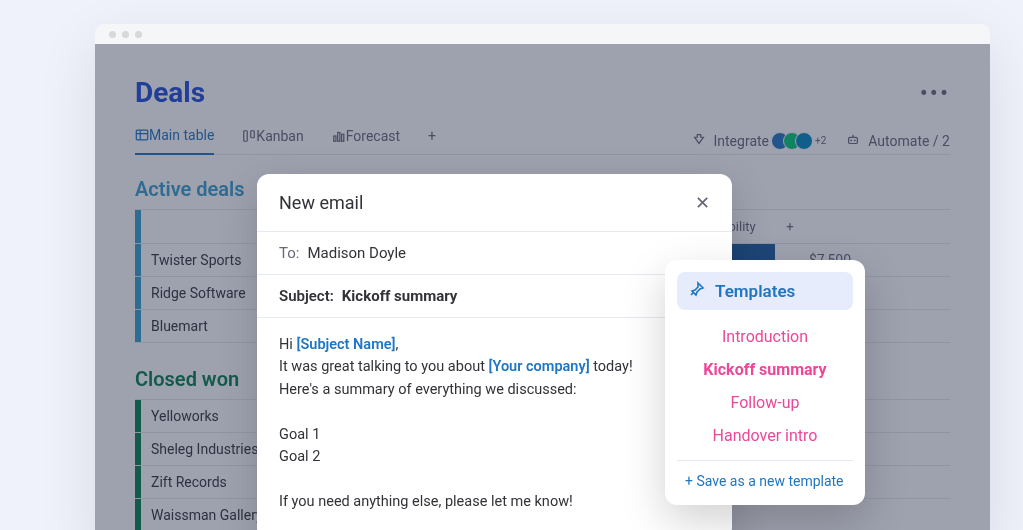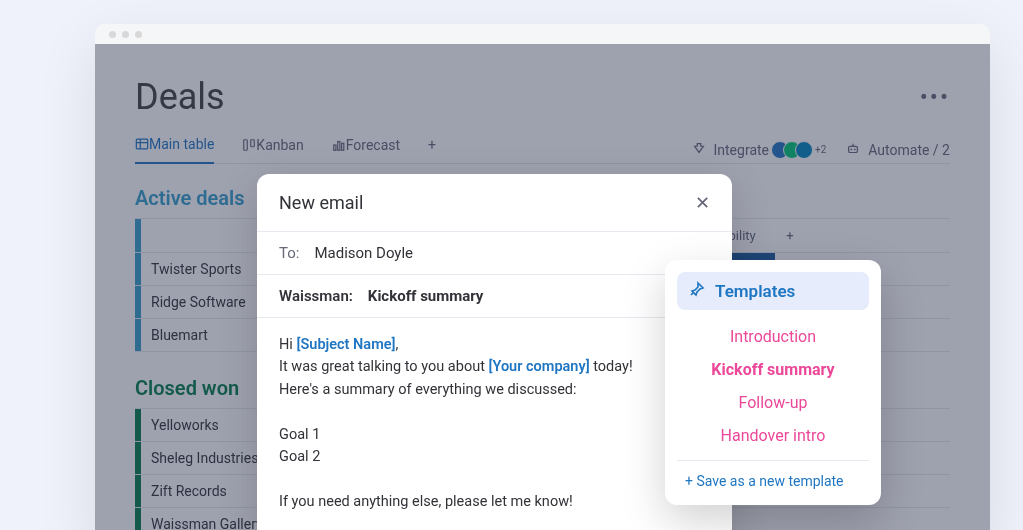--- a/index.html
+++ b/index.html
@@ -35,23 +35,23 @@
     position: relative;
     padding: 32px 40px 0 40px;
     height: calc(100% - 20px);
   }
   .page-header {
     display: flex;
     align-items: center;
     justify-content: space-between;
   }
   .page-title {
-    font-size: 36px;
-    font-weight: 400;
-    color: #404040;
+    font-size: 28px;
+    font-weight: 700;
+    color: #1d4ed8;
   }
   .more-dots { color: #676879; font-size: 24px; letter-spacing: 2px; cursor: pointer; }
   .tabs-row {
     display: flex;
     align-items: center;
     margin-top: 18px;
     border-bottom: 1px solid #e6e9ef;
     font-size: 14px;
     color: #323338;
   }
@@ -131,21 +131,21 @@
     z-index: 5;
   }
   .em-top {
     display:flex; justify-content:space-between; align-items:center;
     padding:18px 22px 18px 22px;
     border-bottom:1px solid #e6e9ef;
     font-size:18px; color:#323338;text-align:right;
   }
   .em-close { color:#676879; font-size:18px; cursor:pointer; }
   .em-field {
-    display:flex; gap:15px;
+    display:flex; gap:8px;
     padding: 12px 22px;
     border-bottom: 1px solid #e6e9ef;
     font-size:15px;
   }
   .em-label { color:#676879; }
   .em-value { color:#323338; }
   .em-field.subject-bold .em-label { font-weight:600; color:#323338; }
   .em-field.subject-bold .em-value { font-weight:700; color:#323338; }
   .em-body {
     padding: 16px 22px 26px 22px;
@@ -154,21 +154,21 @@
     line-height:1.55;
   }
   .placeholder { color:#1f76c2; font-weight:600; }
   .em-body p { margin:0; }
 
   
   .templates-panel {
     position:absolute;
     top:236px;
     left:570px;
-    width:216px;
+    width:200px;
     background:#fff;
     border-radius:12px;
     box-shadow: 0 16px 44px rgba(0,0,0,0.18);
     padding:12px;
     z-index:10;
   }
   .tpl-header {
     background:#e6ecfb;
     color:#1f76c2;
     font-weight:600;
@@ -354,21 +354,21 @@
 <div class="email-modal" style="position:absolute; top:174px; left:257px;">
   <div class="em-top">
     <span>New email</span>
     <span class="em-close">✕</span>
   </div>
   <div class="em-field">
     <span class="em-label">To:</span>
     <span class="em-value">Madison Doyle</span>
   </div>
   <div class="em-field subject-bold">
-    <span class="em-label">Waissman:</span>
+    <span class="em-label">Subject:</span>
     <span class="em-value">Kickoff summary</span>
   </div>
   <div class="em-body">
     <p>
       <span>Hi </span><span class="placeholder">[Subject Name]</span><span>,</span>
     </p>
     <p>
       <span>It was great talking to you about </span><span class="placeholder">[Your company]</span><span> today!</span>
     </p>
     <p><span>Here's a summary of everything we discussed:</span></p>

